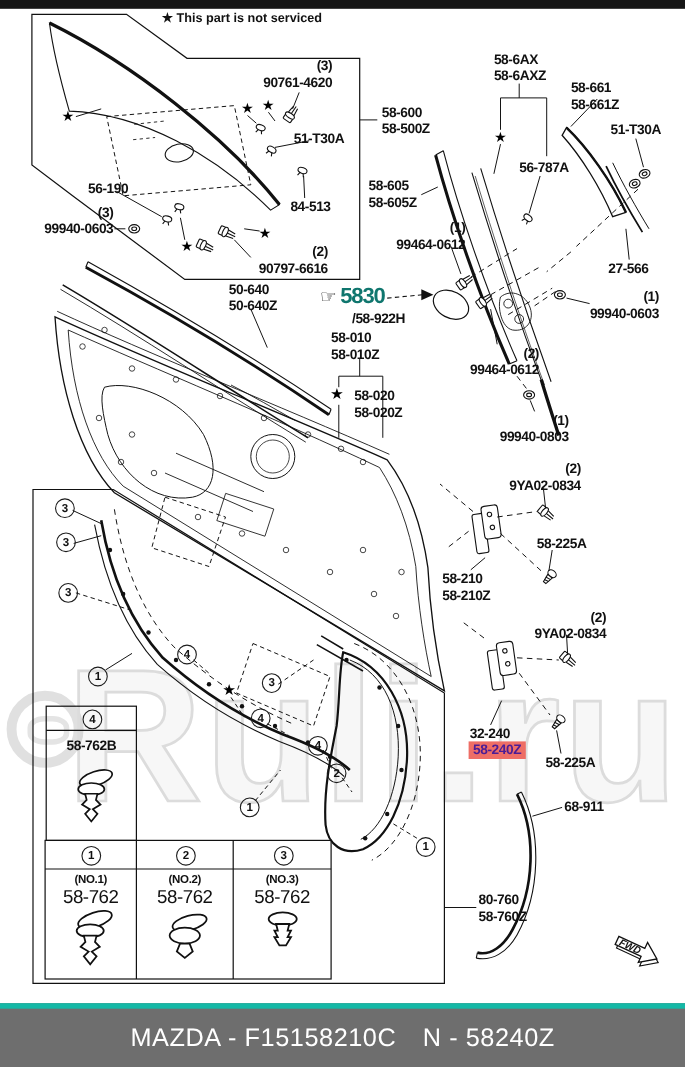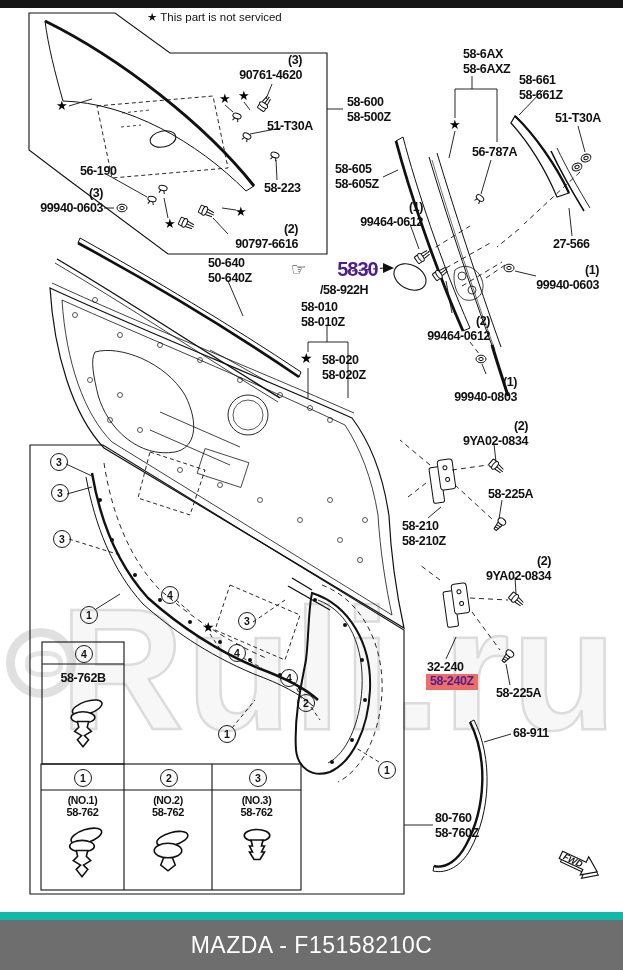--- a/index.html
+++ b/index.html
@@ -1,44 +1,44 @@
 <!DOCTYPE html>
 <html><head>
 <meta charset="utf-8">
 <style>
   html,body{margin:0;padding:0;background:#888;}
   #stage{position:relative;width:623px;height:970px;background:#fff;overflow:hidden;
          font-family:"Liberation Sans",sans-serif;}
   .bar-top{position:absolute;left:0;top:0;width:623px;height:8px;background:#161616;z-index:6;}
   .footer{position:absolute;left:0;top:912px;width:623px;height:58px;background:#6e6e6e;
-          border-top:8px solid #14b8a6;box-sizing:border-box;display:flex;align-items:center;
+          border-top:5px solid #14b8a6;box-sizing:border-box;display:flex;align-items:center;
           justify-content:center;gap:24px;z-index:6;}
   .footer span{color:#fff;font-size:23px;letter-spacing:0.5px;}
   .lbl{position:absolute;z-index:4;font-size:12.5px;line-height:1.16;font-weight:600;
        letter-spacing:-0.4px;color:#111;white-space:pre-line;}
   .r{text-align:right;}
   .c{text-align:center;}
   .hl{background:#ee6e66;color:#4c1d95;padding:0 4px 1px 4px;}
-  .notice{font-size:11.5px;font-weight:400;letter-spacing:0;text-align:center;}
+  .notice{font-size:11.5px;font-weight:700;letter-spacing:0;text-align:center;}
   .co{position:absolute;z-index:4;width:16px;height:16px;border:1.5px solid #1c1c1c;
       border-radius:50%;text-align:center;font-size:10.5px;line-height:16px;font-weight:600;color:#111;}
   .star{position:absolute;z-index:4;font-size:13px;color:#000;line-height:1;}
   .p5830{position:absolute;z-index:4;display:flex;align-items:center;gap:3px;}
   .p5830 .hand{font-size:17px;}
-  .p5830 .num{font-size:20px;font-weight:700;letter-spacing:-1px;color:#4c1d95;margin-left:28px;}
+  .p5830 .num{font-size:20px;font-weight:700;letter-spacing:-1px;color:#0f766e;}
   svg.art{position:absolute;left:0;top:0;z-index:2;pointer-events:none;}
   .wm-text{position:absolute;left:60px;top:570px;z-index:1;font-size:172px;font-weight:700;
            letter-spacing:2px;color:rgba(0,0,0,0.03);-webkit-text-stroke:2.5px #dcdcdc;
            white-space:nowrap;}
   .wm-logo{position:absolute;left:6px;top:628px;width:52px;height:52px;border:9px solid #e0e0e0;
            border-radius:50%;z-index:1;}
   .wm-logo:after{content:"";position:absolute;left:10px;top:14px;width:28px;height:16px;
            border:5px solid #e4e4e4;border-radius:40%;}
   .tnote{font-size:10.5px;font-weight:600;letter-spacing:-0.3px;}
-  .tpart{font-size:11px;font-weight:700;letter-spacing:-0.4px;}
+  .tpart{font-size:17px;font-weight:400;letter-spacing:-0.4px;}
 </style>
 </head>
 <body>
 
 <div id="stage">
 
   <div class="bar-top"></div>
 
   <div class="wm-logo"></div>
   <div class="wm-text">Ruli.ru</div>
@@ -269,26 +269,26 @@
   </svg>
 
   <div class="lbl notice" style="left:147px;top:11px"><span>★</span> <span>This part is not serviced</span></div>
 
   <div class="lbl r" style="left:228px;top:53px;width:74px">(3)
 90761-4620</div>
   <div class="lbl" style="left:267px;top:119px">51-T30A</div>
   <div class="lbl" style="left:80px;top:164px">56-190</div>
   <div class="lbl r" style="left:27px;top:186px;width:76px">(3)
 99940-0603</div>
-  <div class="lbl" style="left:264px;top:181px">58-223</div>
+  <div class="lbl" style="left:264px;top:181px">84-513</div>
   <div class="lbl r" style="left:226px;top:222px;width:72px">(2)
 90797-6616</div>
   <div class="lbl" style="left:347px;top:95px">58-600
 58-500Z</div>
-  <div class="lbl" style="left:463px;top:47px">58-6AX
+  <div class="lbl" style="left:449px;top:47px">58-6AX
 58-6AXZ</div>
   <div class="lbl" style="left:519px;top:73px">58-661
 58-661Z</div>
   <div class="lbl" style="left:555px;top:111px">51-T30A</div>
   <div class="lbl" style="left:472px;top:145px">56-787A</div>
   <div class="lbl" style="left:335px;top:162px">58-605
 58-605Z</div>
   <div class="lbl r" style="left:356px;top:200px;width:67px">(1)
 99464-0612</div>
   <div class="lbl" style="left:553px;top:237px">27-566</div>
@@ -353,14 +353,15 @@
   <div class="co" style="left:249px;top:769px">3</div>
   <div class="lbl c tnote" style="left:41px;top:794px;width:83px">(NO.1)</div>
   <div class="lbl c tnote" style="left:124px;top:794px;width:88px">(NO.2)</div>
   <div class="lbl c tnote" style="left:212px;top:794px;width:89px">(NO.3)</div>
   <div class="lbl c tpart" style="left:41px;top:806px;width:83px">58-762</div>
   <div class="lbl c tpart" style="left:124px;top:806px;width:88px">58-762</div>
   <div class="lbl c tpart" style="left:212px;top:806px;width:89px">58-762</div>
 
   <div class="footer">
     <span>MAZDA - F15158210C</span>
+    <span>N - 58240Z</span>
   </div>
 </div>
 
 </body></html>

